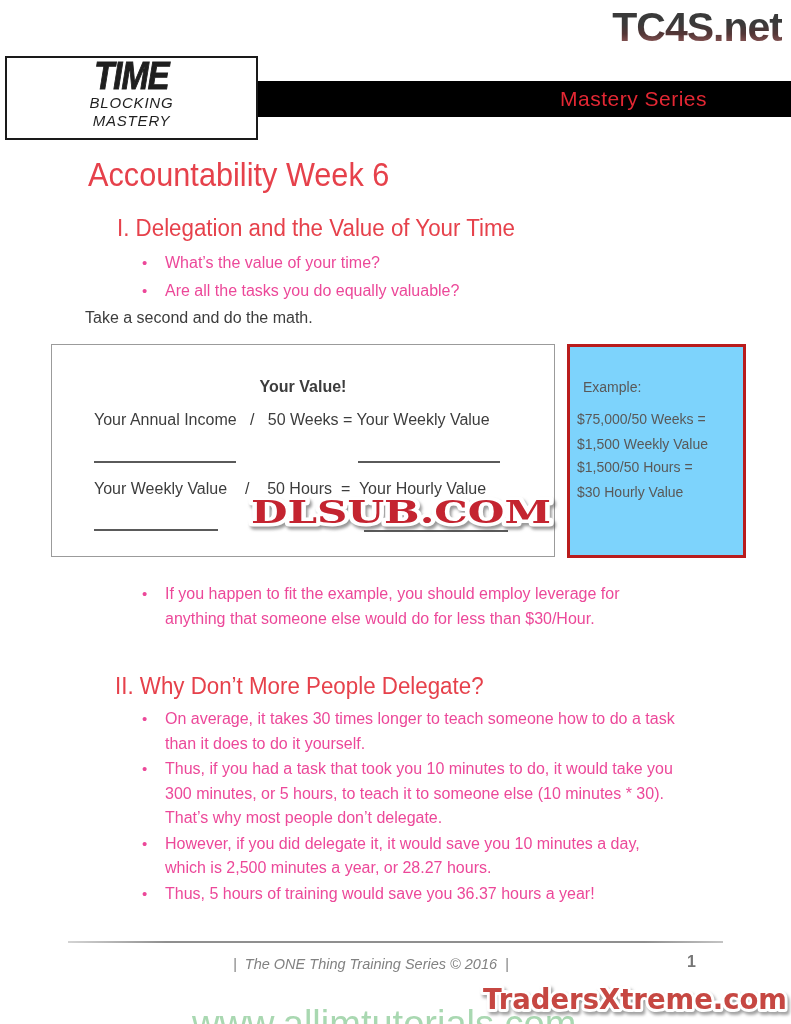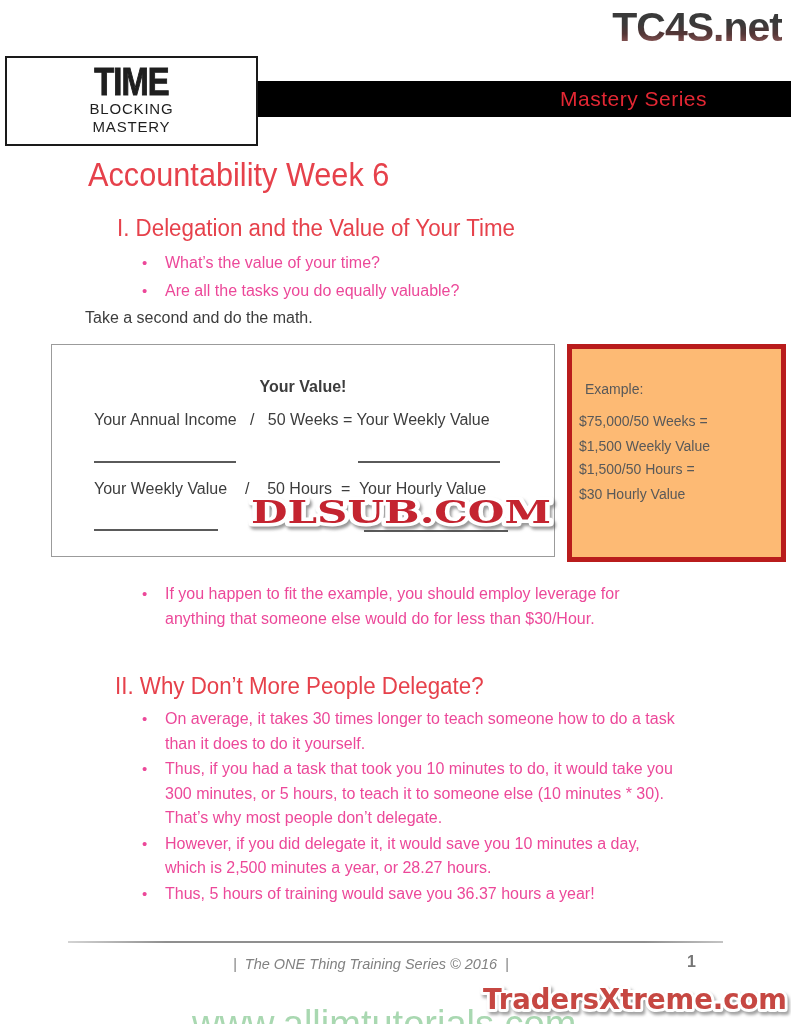--- a/index.html
+++ b/index.html
@@ -23,21 +23,21 @@
     position:absolute; left:252px; top:81px; width:539px; height:36px;
     background:#000000; z-index:1;
   }
   .banner-label {
     position:absolute; right:84px; top:50%; transform:translateY(-50%);
     color:#e32733; font-size:21px; letter-spacing:0.5px; white-space:nowrap;
   }
   .logo-box {
     position:absolute; left:5px; top:56px; width:249px; height:80px;
     background:#ffffff; border:2px solid #1a1a1a; z-index:2;
-    text-align:center; padding-top:6px;
+    text-align:center; font-style:italic;
   }
   .logo-time {
     font-size:38px; font-weight:700; color:#1f1f1f; line-height:36px;
     letter-spacing:-1px; transform:scaleX(0.86); transform-origin:center top;
     -webkit-text-stroke:1px #1f1f1f;
   }
   .logo-sub {
     font-size:15px; color:#1f1f1f; line-height:18px; letter-spacing:0.8px;
   }
 
@@ -81,21 +81,21 @@
   .vb-row2 { top:135px; }
   .vb-line { position:absolute; height:0; border-bottom:2px solid #5a5a5a; }
   .l1a { left:42px;  top:116px; width:142px; }
   .l1b { left:306px; top:116px; width:142px; }
   .l2a { left:42px;  top:184px; width:124px; }
   .l2b { left:312px; top:185px; width:144px; }
 
   
   .example-box {
     position:absolute; left:567px; top:344px; width:173px; height:208px;
-    border:5px solid #b91c1c; background:#fdba74; color:#595959;padding-left:36px;
+    border:3px solid #b91c1c; background:#7dd3fc; color:#595959;
   }
   .ex-label { position:absolute; left:13px; top:32px; font-size:14px; }
   .ex-calc  { position:absolute; left:7px; font-size:14px; line-height:25px; white-space:pre-line; }
   .ex-calc1 { top:60px; }
   .ex-calc2 { top:108px; }
 
   
   .dlsub {
     position:absolute; left:242px; top:484px; z-index:6;
     filter:drop-shadow(2px 3px 1.5px rgba(70,70,70,0.55));

